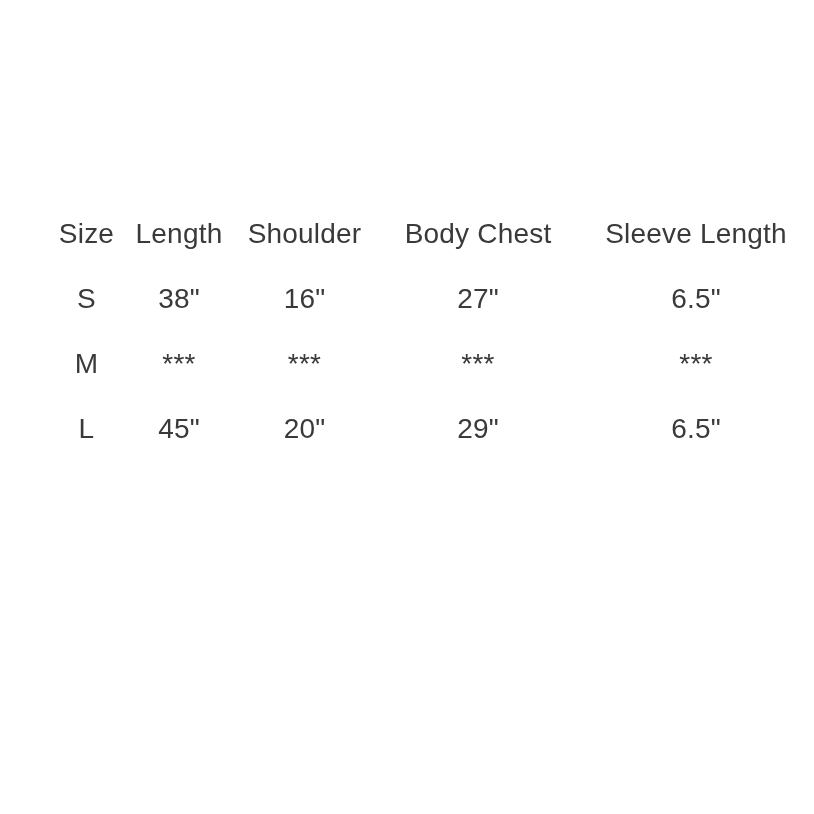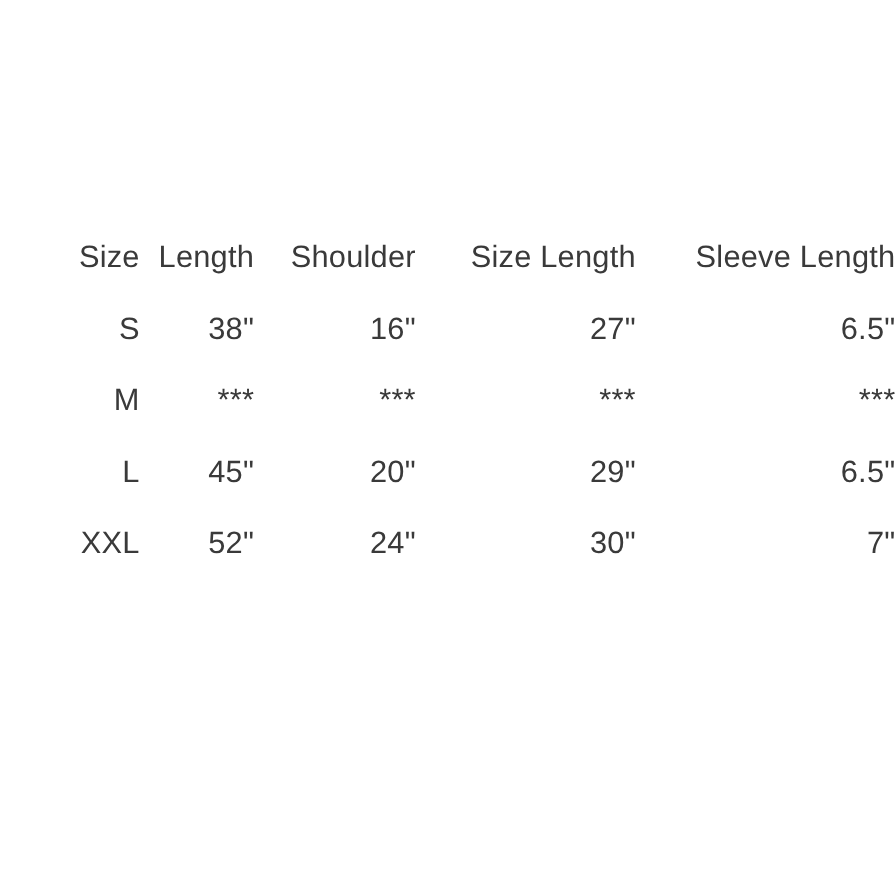--- a/index.html
+++ b/index.html
@@ -22,21 +22,21 @@
   }
   table.size-chart {
     border-collapse: collapse;
     table-layout: fixed;
     font-size: 28px;
     color: #3a3a3a;
   }
   table.size-chart th,
   table.size-chart td {
     font-weight: 400;
-    text-align: right;
+    text-align: center;
     vertical-align: middle;
     padding: 0;
     height: 65px;
     white-space: nowrap;
     letter-spacing: 0.2px;
   }
   col.c-size   { width: 81px;  }
   col.c-chest  { width: 104px; }
   col.c-shoulder { width: 147px; }
   col.c-body   { width: 200px; }
@@ -52,21 +52,21 @@
       <col class="c-chest">
       <col class="c-shoulder">
       <col class="c-body">
       <col class="c-sleeve">
     </colgroup>
     <thead>
       <tr>
         <th>Size</th>
         <th>Length</th>
         <th>Shoulder</th>
-        <th>Size Length</th>
+        <th>Body Chest</th>
         <th>Sleeve Length</th>
       </tr>
     </thead>
     <tbody>
       <tr>
         <td>S</td>
         <td>38"</td>
         <td>16"</td>
         <td>27"</td>
         <td>6.5"</td>
@@ -78,22 +78,15 @@
         <td>***</td>
         <td>***</td>
       </tr>
       <tr>
         <td>L</td>
         <td>45"</td>
         <td>20"</td>
         <td>29"</td>
         <td>6.5"</td>
       </tr>
-      <tr>
-        <td>XXL</td>
-        <td>52"</td>
-        <td>24"</td>
-        <td>30"</td>
-        <td>7"</td>
-      </tr>
     </tbody>
   </table>
 </div>
 
 </body></html>

